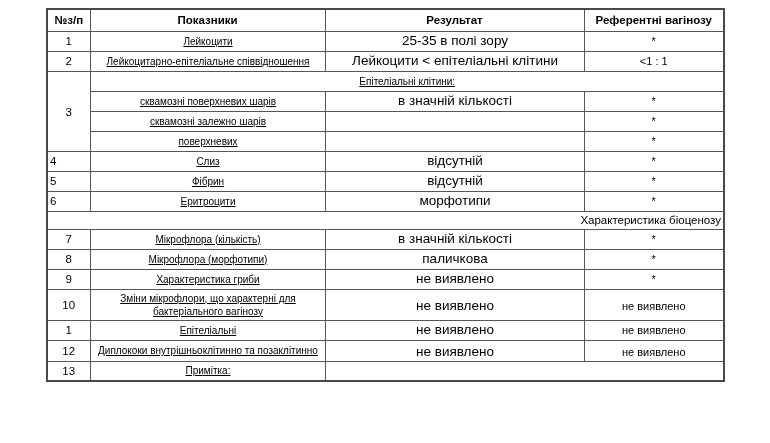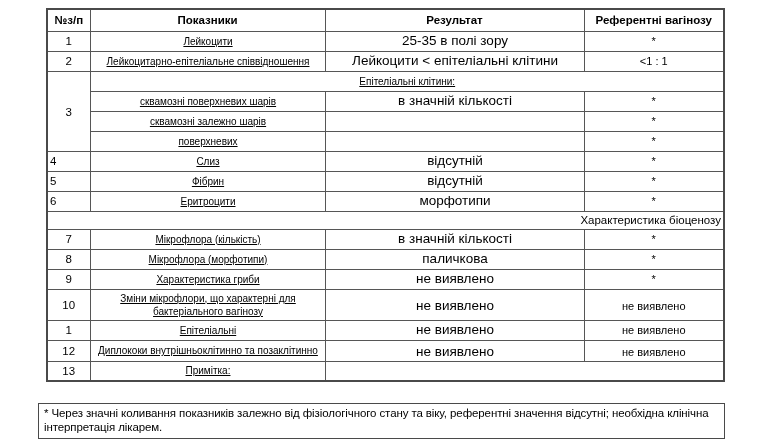--- a/index.html
+++ b/index.html
@@ -198,17 +198,14 @@
       </tr>
 
       <tr>
         <td class="num">13</td>
         <td class="ind">Примітка:</td>
         <td class="res" colspan="2"></td>
       </tr>
     </tbody>
   </table>
 
-  <div class="footnote-box">
-    <span>* Через значні коливання показників залежно від фізіологічного стану та віку, референтні значення відсутні; необхідна клінічна інтерпретація лікарем.</span>
-  </div>
 
 </div>
 
 </body></html>

